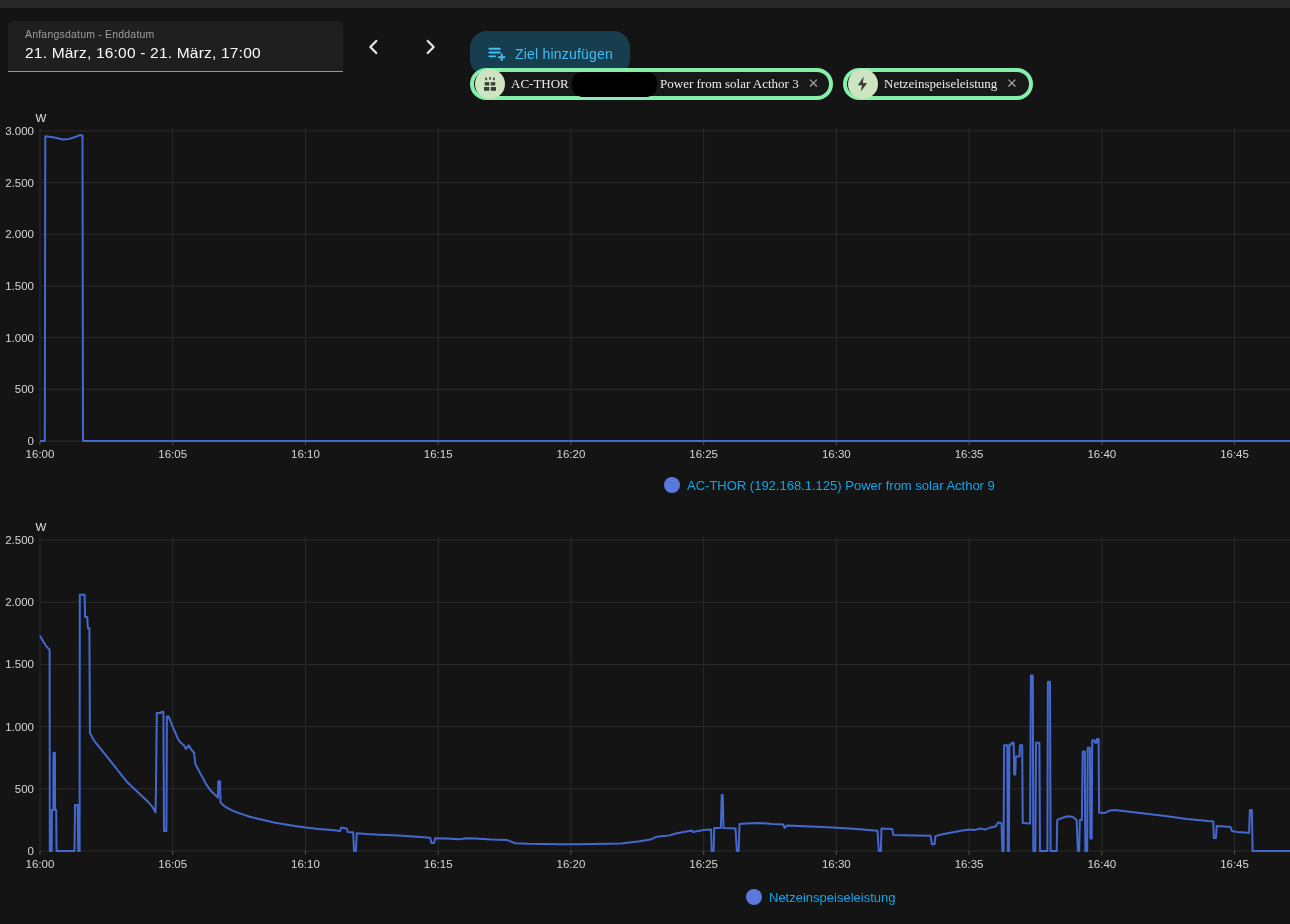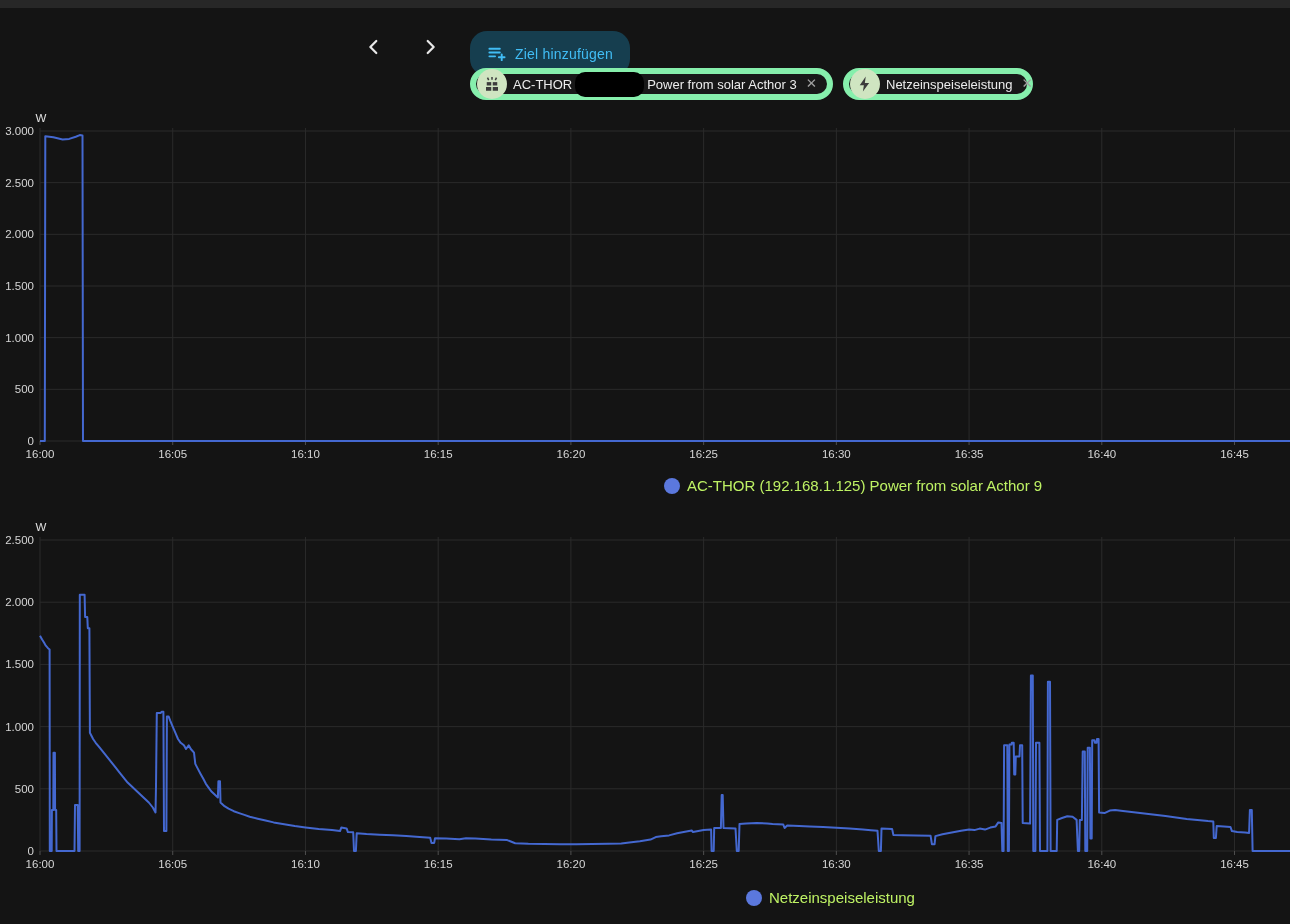--- a/index.html
+++ b/index.html
@@ -14,44 +14,48 @@
   .datefield .val{font-size:15.5px;color:#fafafa;margin-top:4px;letter-spacing:.2px;}
   
   .navbtn{position:absolute;top:35px;width:24px;height:24px;display:flex;align-items:center;
           justify-content:center;cursor:pointer;}
   .navbtn svg{display:block;}
   
   .zielbtn{position:absolute;left:470px;top:31px;height:45px;border-radius:17px;background:#163e4f;
            display:flex;align-items:center;gap:9px;padding:0 17px;cursor:pointer;border:none;}
   .zielbtn span{color:#41bdf5;font-size:14px;font-weight:500;letter-spacing:.2px;white-space:nowrap;}
   
-  .chip{position:absolute;top:68px;height:32px;border:6px solid #86efac;border-radius:16px;
-        background:#181818;display:flex;align-items:center;padding:0 10px 0 0;cursor:pointer;}
+  .chip{position:absolute;top:68px;height:32px;border:4px solid #86efac;border-radius:16px;
+        background:#181818;display:flex;align-items:center;padding:0 10px 0 0;cursor:pointer;font-family:Liberation Serif, serif;}
   .chip .avatar{width:30px;height:30px;border-radius:50%;background:#cfe5c1;display:flex;
                 align-items:center;justify-content:center;flex:0 0 auto;margin:0 6px 0 1px;}
   .chip .txt{font-size:13px;color:#ececec;white-space:nowrap;}
   .chip .redact{display:inline-block;vertical-align:middle;width:92px;height:25px;background:#000;
                 border-radius:10px;margin:0 3px;}
   .chip .close{margin-left:9px;color:#a0a0a0;font-size:13.5px;line-height:1;cursor:pointer;}
   
   .chartsvg{position:absolute;left:0;width:1290px;height:365px;}
   #chart1{top:105px;}
   #chart2{top:515px;}
   .legend{position:absolute;display:flex;align-items:center;gap:7px;cursor:pointer;}
   #legend1{left:664px;top:477px;}
   #legend2{left:746px;top:889px;}
   .legend .dot{width:16px;height:16px;border-radius:50%;background:#5b78dd;flex:0 0 auto;}
-  .legend .ltxt{font-size:15px;color:#bef264;white-space:nowrap;}
+  .legend .ltxt{font-size:13px;color:#0ea5e9;white-space:nowrap;}
 </style>
 </head>
 <body>
 
 <div id="app">
   <div class="topstrip"></div>
 
+  <div class="datefield">
+    <div class="lbl">Anfangsdatum - Enddatum</div>
+    <div class="val">21. März, 16:00 - 21. März, 17:00</div>
+  </div>
 
   <div class="navbtn" style="left:362px;">
     <span>
       <svg width="22" height="22" viewBox="0 0 24 24">
           <polyline points="14.5,5.5 8,12 14.5,18.5" fill="none" stroke="#e8e8e8" stroke-width="2.4" stroke-linecap="round" stroke-linejoin="round"></polyline>
         </svg>
     </span>
   </div>
   <div class="navbtn" style="left:418px;">
     <span>

